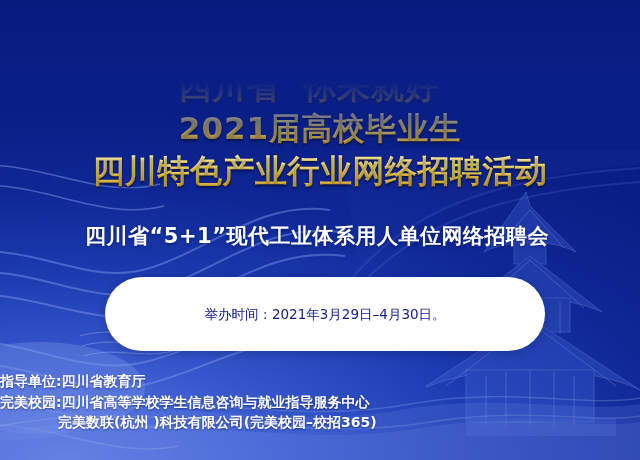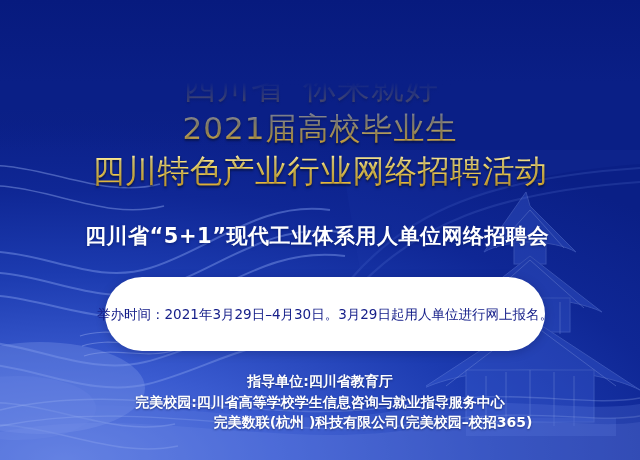--- a/index.html
+++ b/index.html
@@ -31,21 +31,21 @@
   .logo-bird{width:58px;height:40px;flex:none;}
   .logo-text{display:flex;flex-direction:column;justify-content:center;line-height:1;}
   .logo-main{color:#ffffff;font-size:23px;font-weight:bold;letter-spacing:1px;
     font-family:"DejaVu Sans","Liberation Sans",sans-serif;}
   .logo-sub{color:#e6ecff;font-size:7.5px;letter-spacing:2.4px;margin-top:4px;
     font-family:"DejaVu Sans","Liberation Sans",sans-serif;}
 
   
   .headline{position:absolute;left:0;right:0;top:68px;text-align:center;}
   .hl{
-    display:block;font-weight:normal;line-height:1.16;white-space:nowrap;
+    display:block;font-weight:bold;line-height:1.16;white-space:nowrap;
     font-family:"DejaVu Sans","Liberation Sans",sans-serif;
     color:#f7d964;
     background:linear-gradient(180deg,#fdf0a8 0%,#f6d85f 45%,#e0ab2c 100%);
     -webkit-background-clip:text;background-clip:text;-webkit-text-fill-color:transparent;
     text-shadow:0 2px 2px rgba(0,0,0,.25);
     filter:drop-shadow(0 1px 1px rgba(0,0,0,.35));
   }
   .hl1{font-size:33px;letter-spacing:1px;}
   .hl2{font-size:31px;letter-spacing:1px;margin-top:5px;}
   .hl3{font-size:32px;letter-spacing:0.5px;margin-top:6px;}
@@ -63,27 +63,27 @@
     background:#ffffff;border-radius:40px;
     display:flex;flex-direction:row;align-items:center;justify-content:center;
     box-shadow:0 2px 10px rgba(0,10,60,.25);
   }
   .info-line{
     color:#17208a;font-size:13.5px;line-height:1.55;white-space:nowrap;
     font-family:"DejaVu Sans","Liberation Sans",sans-serif;font-weight:500;
   }
 
   
-  .orgs{position:absolute;left:0;right:0;top:371px;text-align:center;}
+  .orgs{position:absolute;left:0;right:0;top:371px;text-align:left;}
   .org-line{
     color:#ffffff;font-size:14px;line-height:1.48;white-space:nowrap;font-weight:bold;
     font-family:"DejaVu Sans","Liberation Sans",sans-serif;
     text-shadow:0 1px 2px rgba(0,15,70,.5);
   }
-  .org-line.indent{padding-left:106px;}
+  .org-line.indent{padding-left:58px;}
 </style>
 </head>
 <body>
 
 <div class="poster">
 
   <div class="bg-art">
 
     <svg class="svg-waves" viewBox="0 0 470 330">
       <g fill="none" stroke="#7e99ea" stroke-width="2" opacity="0.55">
@@ -171,21 +171,20 @@
   <div class="headline">
     <span class="hl hl1">四川省“你来就好”</span>
     <span class="hl hl2">2021届高校毕业生</span>
     <span class="hl hl3">四川特色产业行业网络招聘活动</span>
   </div>
 
   <div class="subhead">四川省“5+1”现代工业体系用人单位网络招聘会</div>
 
   <div class="info-card">
     <span class="info-line">举办时间：2021年3月29日–4月30日。</span>
-    <span class="info-line">3月29日起用人单位进行网上报名。</span>
   </div>
 
   <div class="orgs">
     <div class="org-line">指导单位:四川省教育厅</div>
     <div class="org-line">完美校园:四川省高等学校学生信息咨询与就业指导服务中心</div>
     <div class="org-line indent">完美数联(杭州 )科技有限公司(完美校园–校招365)</div>
   </div>
 
 </div>
 

